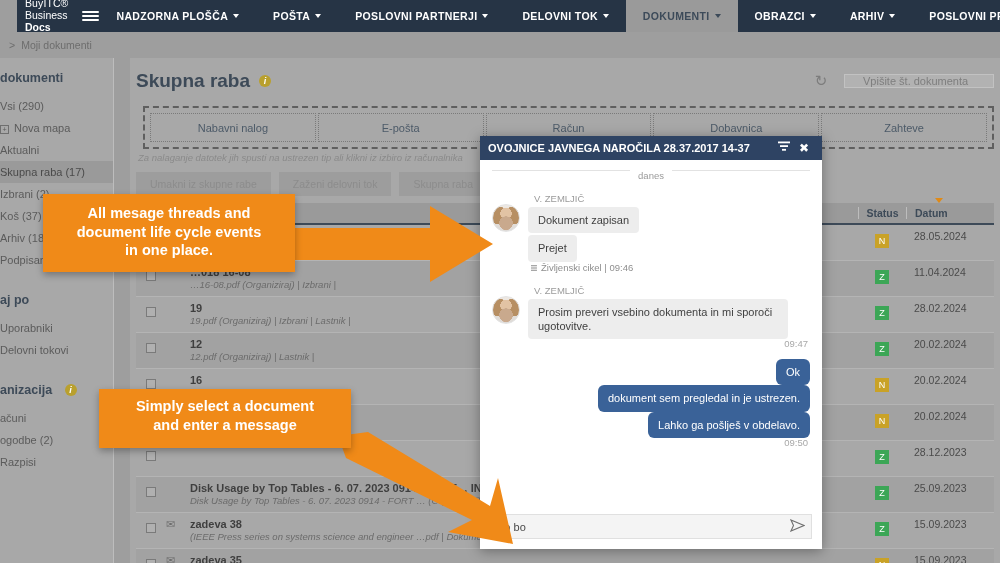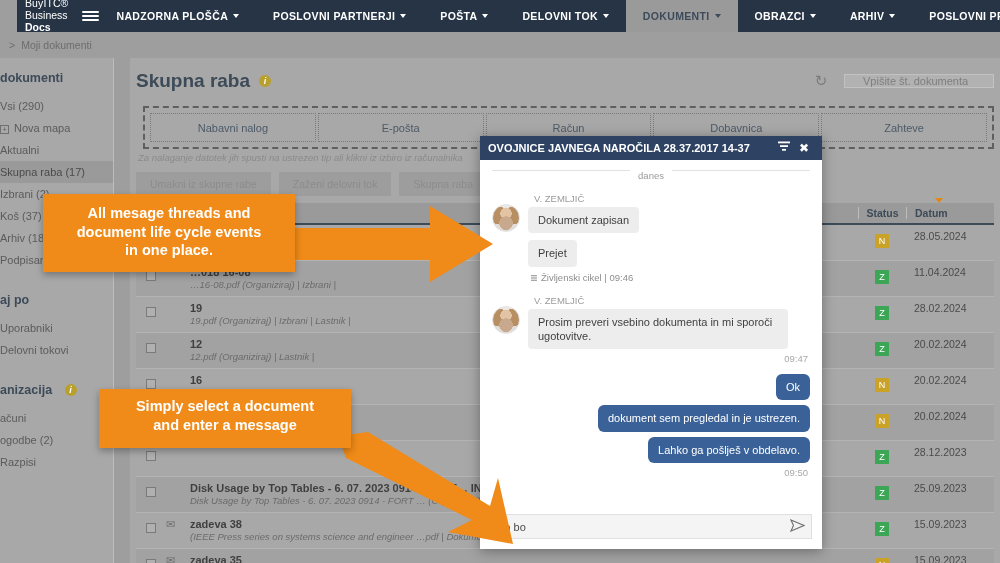--- a/index.html
+++ b/index.html
@@ -195,21 +195,21 @@
       radial-gradient(circle at 78% 40%, #b78f63 0 34%, rgba(0,0,0,0) 35%),
       linear-gradient(#eee8e2, #dedad6);
     border: 1px solid #e3e3e3;
   }
   .avatar.spacer { background: none; border: none; }
   .msg-col { flex: 1; min-width: 0; }
   .sender { font-size: 9.5px; color: #9b9b9b; margin: 2px 0 3px 6px; }
   .bub {
     display: inline-block; max-width: 260px; background: #ededed;
     color: #3f3f3f; font-size: 11px; padding: 6px 10px;
-    border-radius: 4px; margin-bottom: 5px; line-height: 1.3;
+    border-radius: 4px; line-height: 1.3;
   }
   .lifecycle { font-size: 9.5px; color: #8e8e8e; margin: 0 0 8px 2px; }
   .lifecycle .lc-ico { margin-right: 4px; letter-spacing: -1px; }
   .stamp { font-size: 9.5px; color: #a8a8a8; text-align: right; margin: -1px 2px 8px 0; }
   .out-row { display: flex; justify-content: flex-end; }
   .bub.out { background: #3a6298; color: #ffffff; border-radius: 6px; }
   .chat-foot { padding: 8px 10px 10px 10px; }
   .chat-input-wrap {
     display: flex; align-items: center; background: #f4f4f4;
     border: 1px solid #e0e0e0; height: 25px; padding: 0 6px;
@@ -251,25 +251,25 @@
           <span></span>
         </div>
     </div>
     <div class="brand-sep"></div>
     <div class="navitems">
       <div class="navitem">
           <span>NADZORNA PLOŠČA</span>
           <i class="caret"></i>
         </div>
       <div class="navitem">
+          <span>POŠTA</span>
+          <i class="caret"></i>
+        </div>
+      <div class="navitem">
           <span>POSLOVNI PARTNERJI</span>
-          <i class="caret"></i>
-        </div>
-      <div class="navitem">
-          <span>POŠTA</span>
           <i class="caret"></i>
         </div>
       <div class="navitem">
           <span>DELOVNI TOK</span>
           <i class="caret"></i>
         </div>
       <div class="navitem active">
           <span>DOKUMENTI</span>
           <i class="caret"></i>
         </div>

